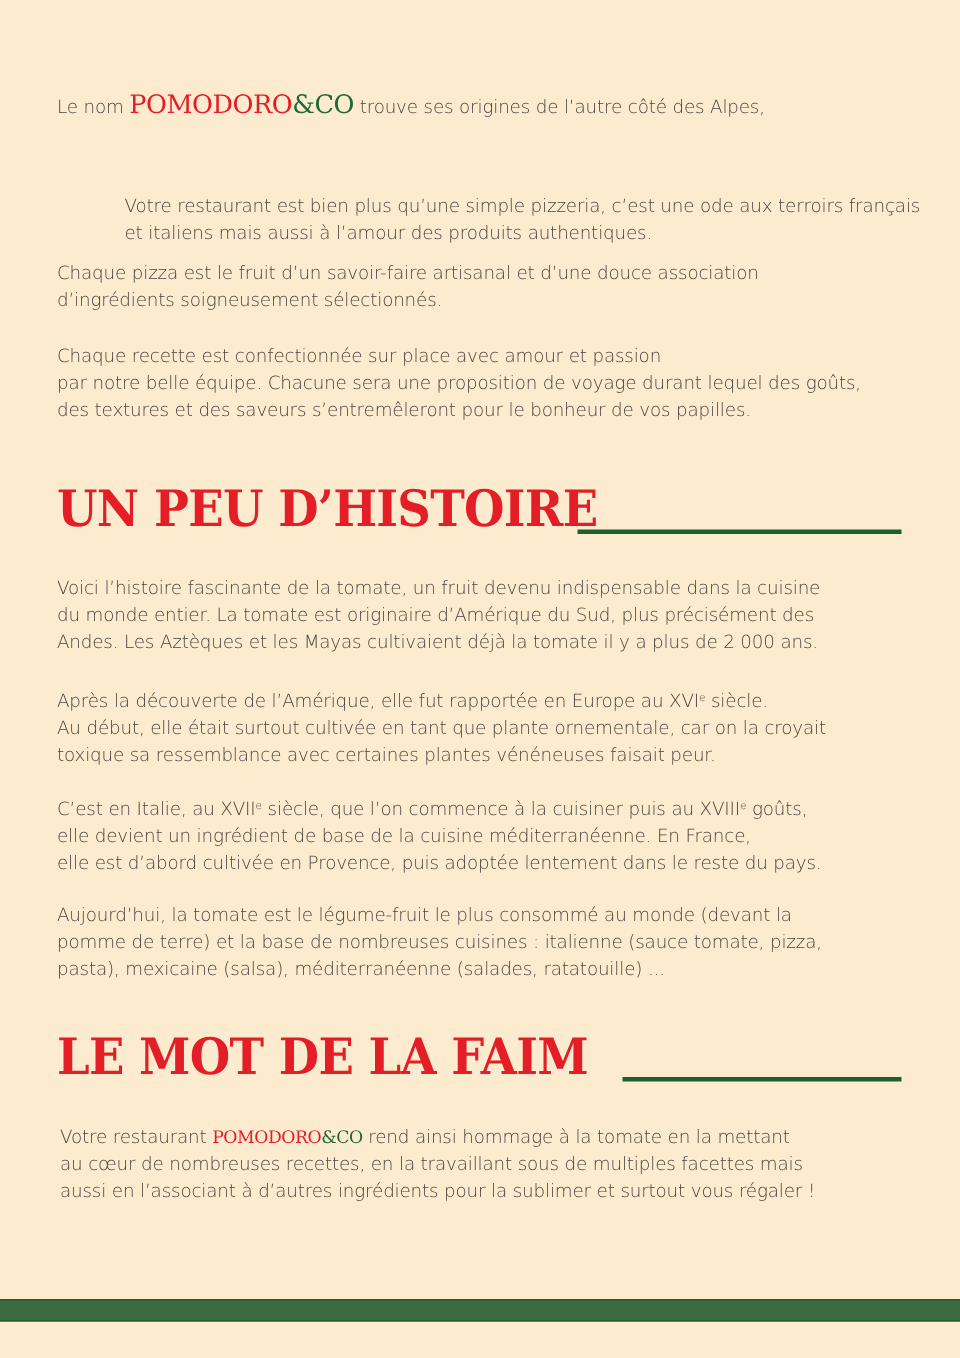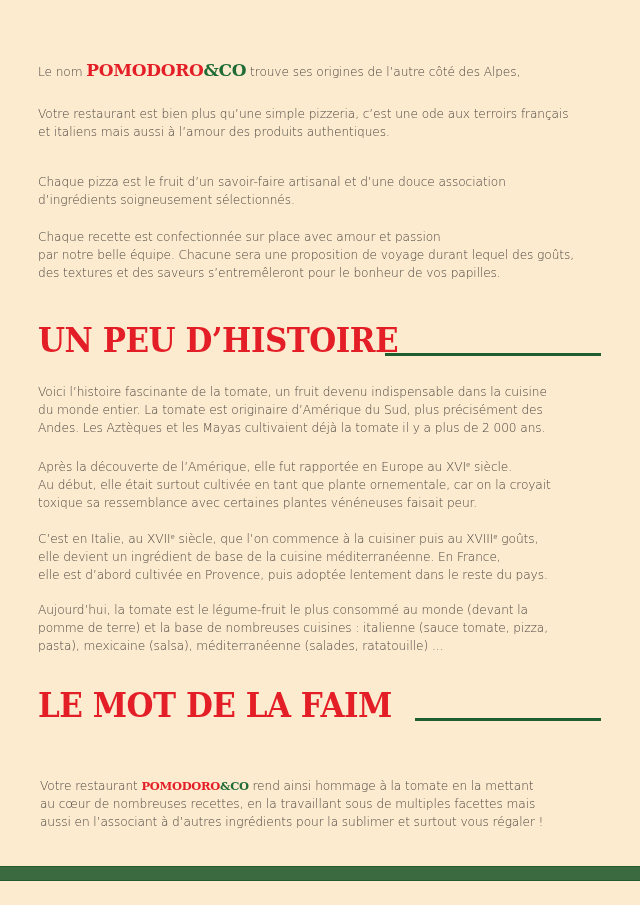--- a/index.html
+++ b/index.html
@@ -17,21 +17,21 @@
     font-size: 12.2px;
     line-height: 18px;
     font-weight: 300;
     letter-spacing: -0.1px;
     white-space: nowrap;
     margin: 0;
   }
   .para span.line { display: block; }
   .brand {
     font-family: "DejaVu Serif", serif;
-    font-weight: bold;
+    font-weight: normal;
     letter-spacing: -0.3px;
   }
   .brand .pomo { color: #e41e26; }
   .brand .co { color: #1f6b35; }
   .brand.big { font-size: 17px; }
   .brand.small { font-size: 11.5px; }
   .heading {
     position: absolute;
     left: 38px;
     font-family: "DejaVu Serif", serif;
@@ -60,21 +60,21 @@
 </style>
 </head>
 <body>
 
 <p class="para" style="top:61px; line-height:19px;">
   <span class="line">
     <span>Le nom </span><span class="brand big"><span class="pomo">POMODORO</span><span class="co">&amp;CO</span></span><span> trouve ses origines de l’autre côté des Alpes,</span>
   </span>
 </p>
 
-<p class="para" style="top:105px;">
+<p class="para" style="top:128px;margin-left:45px;">
   <span class="line">Votre restaurant est bien plus qu’une simple pizzeria, c’est une ode aux terroirs français</span>
   <span class="line">et italiens mais aussi à l’amour des produits authentiques.</span>
 </p>
 
 <p class="para" style="top:173px;">
   <span class="line">Chaque pizza est le fruit d’un savoir-faire artisanal et d’une douce association</span>
   <span class="line">d’ingrédients soigneusement sélectionnés.</span>
 </p>
 
 <p class="para" style="top:228px;">
@@ -106,19 +106,19 @@
 
 <p class="para" style="top:601px;">
   <span class="line">Aujourd’hui, la tomate est le légume-fruit le plus consommé au monde (devant la</span>
   <span class="line">pomme de terre) et la base de nombreuses cuisines : italienne (sauce tomate, pizza,</span>
   <span class="line">pasta), mexicaine (salsa), méditerranéenne (salades, ratatouille) ...</span>
 </p>
 
 <h2 class="heading" style="top:690px;">LE MOT DE LA FAIM</h2>
 <div class="rule" style="left:415px; top:718px; width:186px;"></div>
 
-<p class="para" style="top:777px; left:40px;">
+<p class="para" style="top:749px; left:40px;">
   <span class="line"><span>Votre restaurant </span><span class="brand small"><span class="pomo">POMODORO</span><span class="co">&amp;CO</span></span><span> rend ainsi hommage à la tomate en la mettant</span></span>
   <span class="line">au cœur de nombreuses recettes, en la travaillant sous de multiples facettes mais</span>
   <span class="line">aussi en l’associant à d’autres ingrédients pour la sublimer et surtout vous régaler !</span>
 </p>
 
 <div class="footer-bar"></div>
 
 </body></html>

